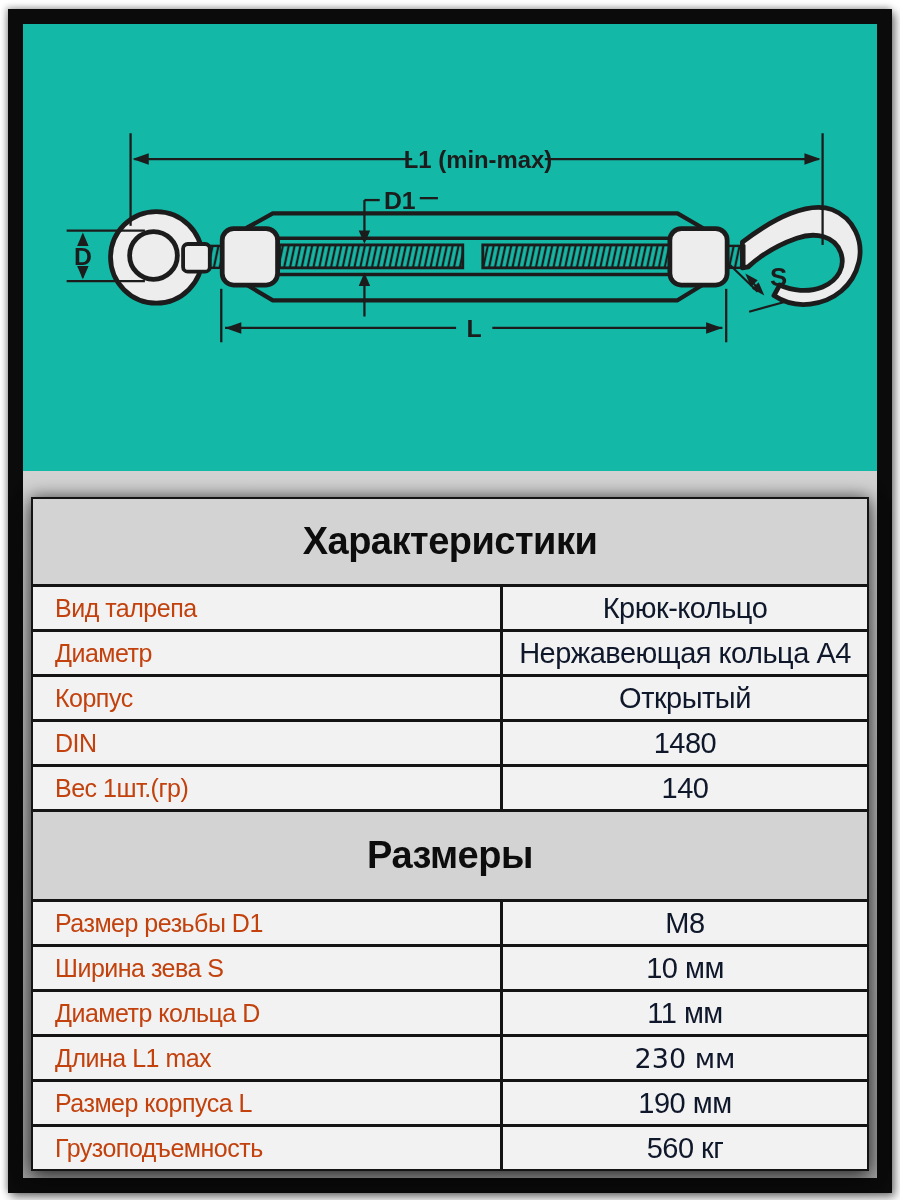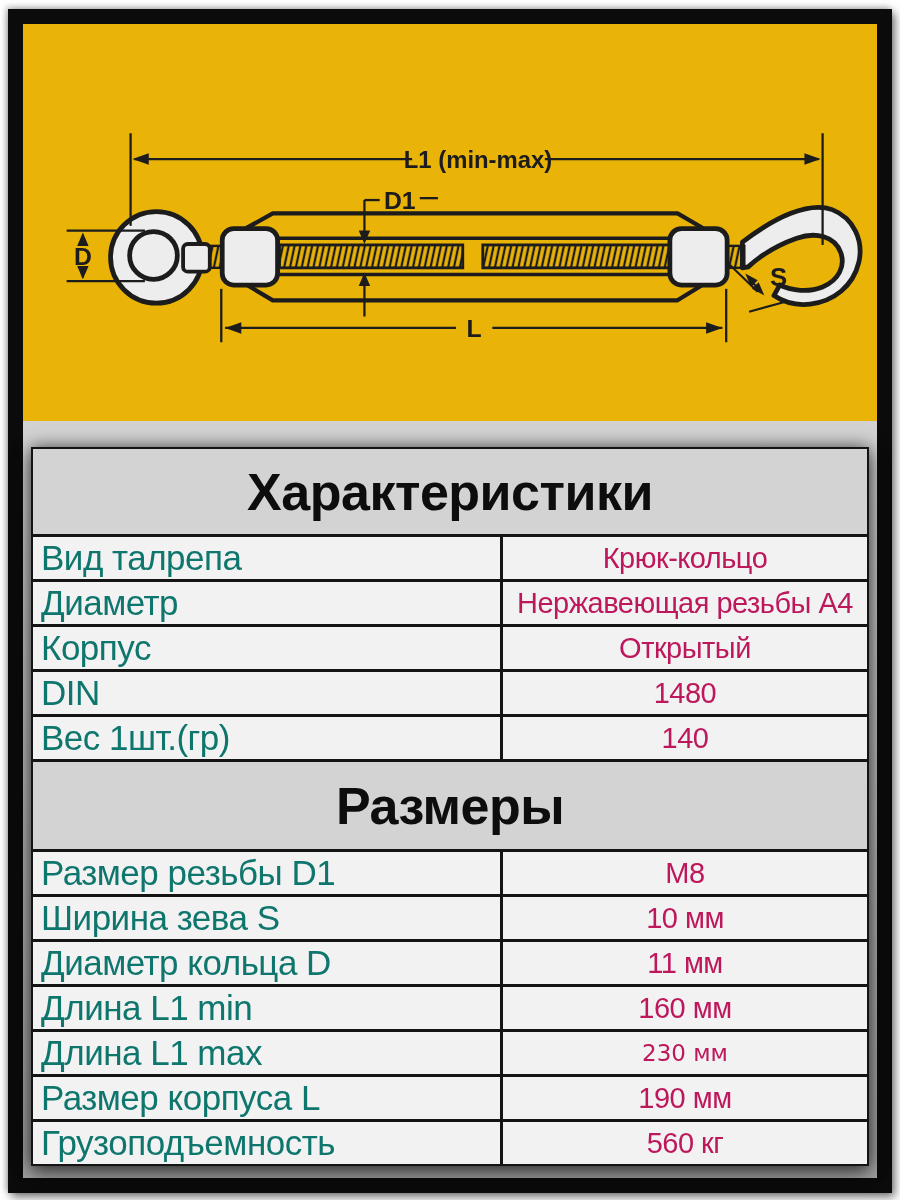--- a/index.html
+++ b/index.html
@@ -7,55 +7,55 @@
     width:900px;height:1200px;position:relative;background:#ffffff;
     font-family:"Liberation Sans", sans-serif;overflow:hidden;
   }
   .frame{
     position:absolute;left:8px;top:9px;right:8px;bottom:7px;
     border:15px solid #0b0b0b;
     box-shadow:3px 4px 9px rgba(0,0,0,.55), -2px -2px 6px rgba(0,0,0,.25);
     display:flex;flex-direction:column;
   }
   .diagram{
-    height:397px;background:#eab308;flex:0 0 auto;padding-left:36px;
+    height:447px;background:#14b8a6;flex:0 0 auto;padding-left:36px;
   }
   .diagram svg{display:block;width:100%;height:397px;}
   .table-area{
     flex:1 1 auto;
     background:linear-gradient(180deg,#d2d2d2 0%,#c0c0c0 35%,#ababab 75%,#a2a2a2 100%);
     display:flex;justify-content:center;align-items:flex-start;
   }
   .spec-table{
     margin-top:26px;width:838px;box-sizing:border-box;
     border:2px solid #141414;
     box-shadow:0 0 16px rgba(0,0,0,.55), 0 8px 18px rgba(0,0,0,.45);
     background:#f2f2f2;
   }
   .t-header{
     height:85px;background:#d3d3d3;border-bottom:3px solid #141414;
     display:flex;align-items:center;justify-content:center;
-    font-size:52px;font-weight:bold;color:#0d0d0d;letter-spacing:-0.5px;
+    font-size:38px;font-weight:bold;color:#0d0d0d;letter-spacing:-0.5px;
   }
   .t-header.second{height:87px;}
   .t-row{
     display:grid;grid-template-columns:470px 1fr;
     height:42px;border-bottom:3px solid #141414;background:#f2f2f2;
   }
   .t-row:last-child{border-bottom:none;text-align:center;}
   .t-label{
-    display:flex;align-items:center;padding-left:8px;
-    font-size:35px;color:#0f766e;letter-spacing:-0.5px;
+    display:flex;align-items:center;padding-left:22px;
+    font-size:25px;color:#c2410c;letter-spacing:-0.5px;
     border-right:3px solid #141414;overflow:hidden;white-space:nowrap;
   }
   .t-value{
     display:flex;align-items:center;justify-content:center;
-    font-size:29px;color:#be185d;letter-spacing:-0.5px;white-space:nowrap;
-  }
-  .t-value.alt{font-family:"DejaVu Sans", sans-serif;font-size:23px;letter-spacing:0;border-radius:12px;}
+    font-size:29px;color:#0f172a;letter-spacing:-0.5px;white-space:nowrap;
+  }
+  .t-value.alt{font-family:"DejaVu Sans", sans-serif;font-size:27px;letter-spacing:0;border-radius:12px;}
   svg text{font-family:"Liberation Sans", sans-serif;font-weight:bold;fill:#1c1c1c;}
 </style>
 </head>
 <body>
 
 <div class="frame">
 
   <div class="diagram">
     <svg viewBox="28 28 857 397" preserveAspectRatio="xMidYMid meet">
       <defs>
@@ -148,21 +148,21 @@
     <div class="spec-table">
 
       <div class="t-header">Характеристики</div>
 
       <div class="t-row">
         <div class="t-label">Вид талрепа</div>
         <div class="t-value">Крюк-кольцо</div>
       </div>
       <div class="t-row">
         <div class="t-label">Диаметр</div>
-        <div class="t-value">Нержавеющая резьбы А4</div>
+        <div class="t-value">Нержавеющая кольца А4</div>
       </div>
       <div class="t-row">
         <div class="t-label">Корпус</div>
         <div class="t-value">Открытый</div>
       </div>
       <div class="t-row">
         <div class="t-label">DIN</div>
         <div class="t-value">1480</div>
       </div>
       <div class="t-row">
@@ -176,24 +176,20 @@
         <div class="t-label">Размер резьбы D1</div>
         <div class="t-value">М8</div>
       </div>
       <div class="t-row">
         <div class="t-label">Ширина зева S</div>
         <div class="t-value">10 мм</div>
       </div>
       <div class="t-row">
         <div class="t-label">Диаметр кольца D</div>
         <div class="t-value">11 мм</div>
-      </div>
-      <div class="t-row">
-        <div class="t-label">Длина L1 min</div>
-        <div class="t-value">160 мм</div>
       </div>
       <div class="t-row">
         <div class="t-label">Длина L1 max</div>
         <div class="t-value alt">230 мм</div>
       </div>
       <div class="t-row">
         <div class="t-label">Размер корпуса L</div>
         <div class="t-value">190 мм</div>
       </div>
       <div class="t-row">

